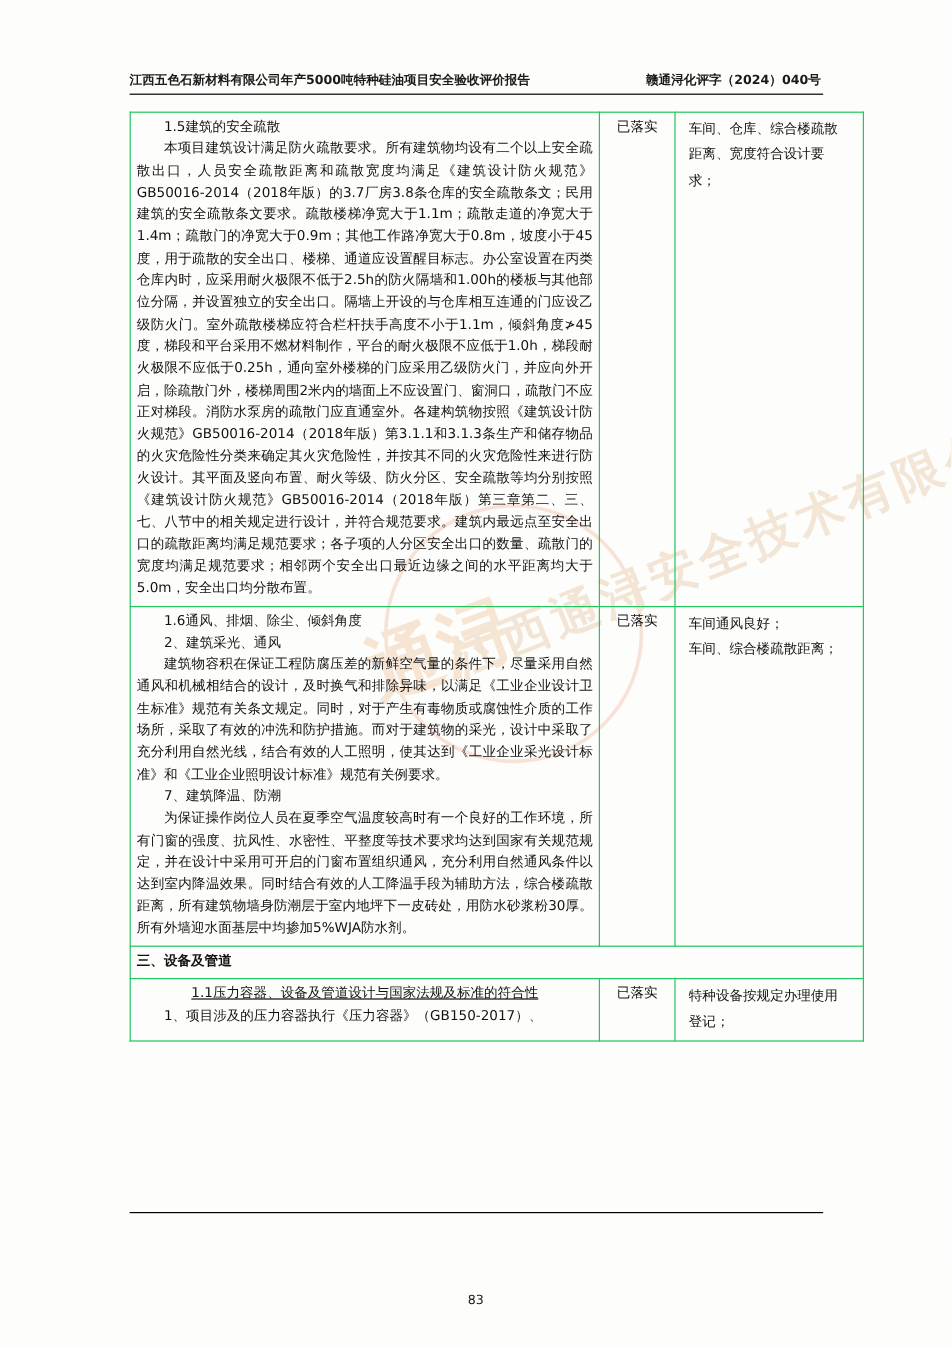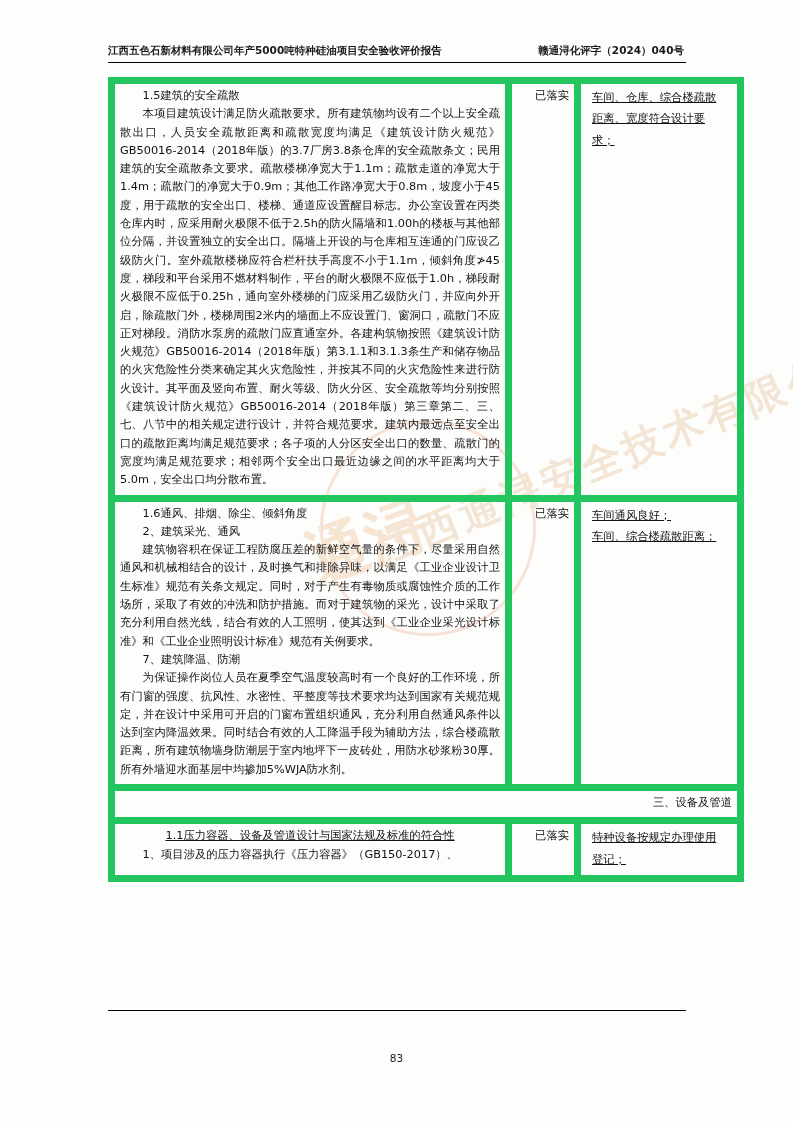--- a/index.html
+++ b/index.html
@@ -14,21 +14,21 @@
     position: relative;
     width: 793px;
     height: 1122px;
     background: #fdfdfb;
     overflow: hidden;
     box-sizing: border-box;
   }
   .page-inner {
     position: absolute;
     left: 108px;
-    top: 44px;
+    top: 60px;
     width: 578px;
   }
   
   .header {
     display: flex;
     justify-content: space-between;
     align-items: flex-end;
     font-size: 10.5px;
     color: #1a1a1a;
     padding-bottom: 4px;
@@ -46,70 +46,69 @@
     border-bottom: 1.4px solid #000;
     margin-bottom: 14px;
   }
   
   table.maintable {
     border-collapse: collapse;
     width: 578px;
     table-layout: fixed;
   }
   table.maintable td {
-    border: 7px solid #22c55e;
+    border: 1px solid #22c55e;
     vertical-align: top;
     padding: 3px 5px 5px 5px;
     font-size: 11.3px;
     line-height: 1.62;
     color: #111;
   }
   td.col-content { width: 380px; }
-  td.col-status  { width: 52px; text-align: right; vertical-align: middle; margin-top: 32px; }
+  td.col-status  { width: 52px; text-align: center; vertical-align: middle; margin-top: 32px; }
   td.col-remark  { width: 146px; text-align: center; vertical-align: middle; }
 
   .sec-title {
     text-indent: 2em;
     margin: 0 0 0 0;
   }
   .para {
     text-indent: 2em;
     margin: 0;
     text-align: justify;
   }
   .center-row td {
-    text-align: right;
+    text-align: left;
     vertical-align: middle;
-    font-weight: normal;
+    font-weight: bold;
     font-size: 11.8px;
     padding: 5px;
   }
   .status-txt {
     font-size: 11.3px;
     line-height: 1.5;
   }
   .remark-txt {
     font-size: 11.3px;
     line-height: 1.9;
     text-align: left;
     padding: 0 6px;
-    text-decoration: underline;
   }
   
   .footer-rule {
     position: absolute;
     left: 108px;
     top: 1010px;
     width: 578px;
     border-bottom: 1.4px solid #000;
   }
   .footer-num {
     position: absolute;
     left: 0;
-    top: 1052px;
+    top: 1078px;
     width: 793px;
     text-align: center;
     font-size: 10.5px;
     color: #1a1a1a;
   }
   
   .watermark {
     position: absolute;
     left: 300px;
     top: 380px;

